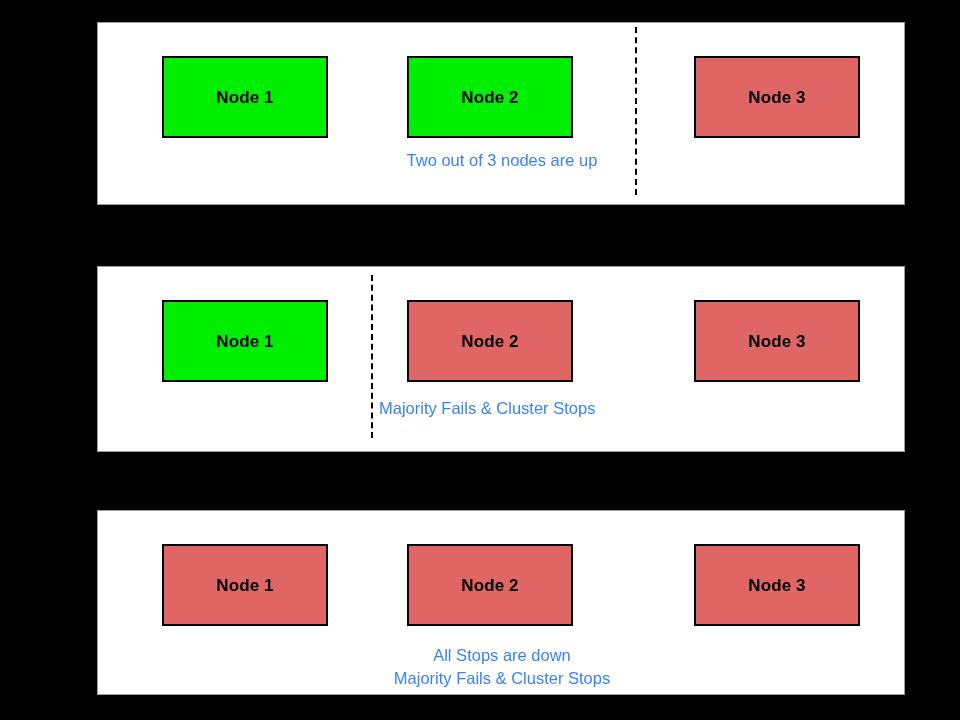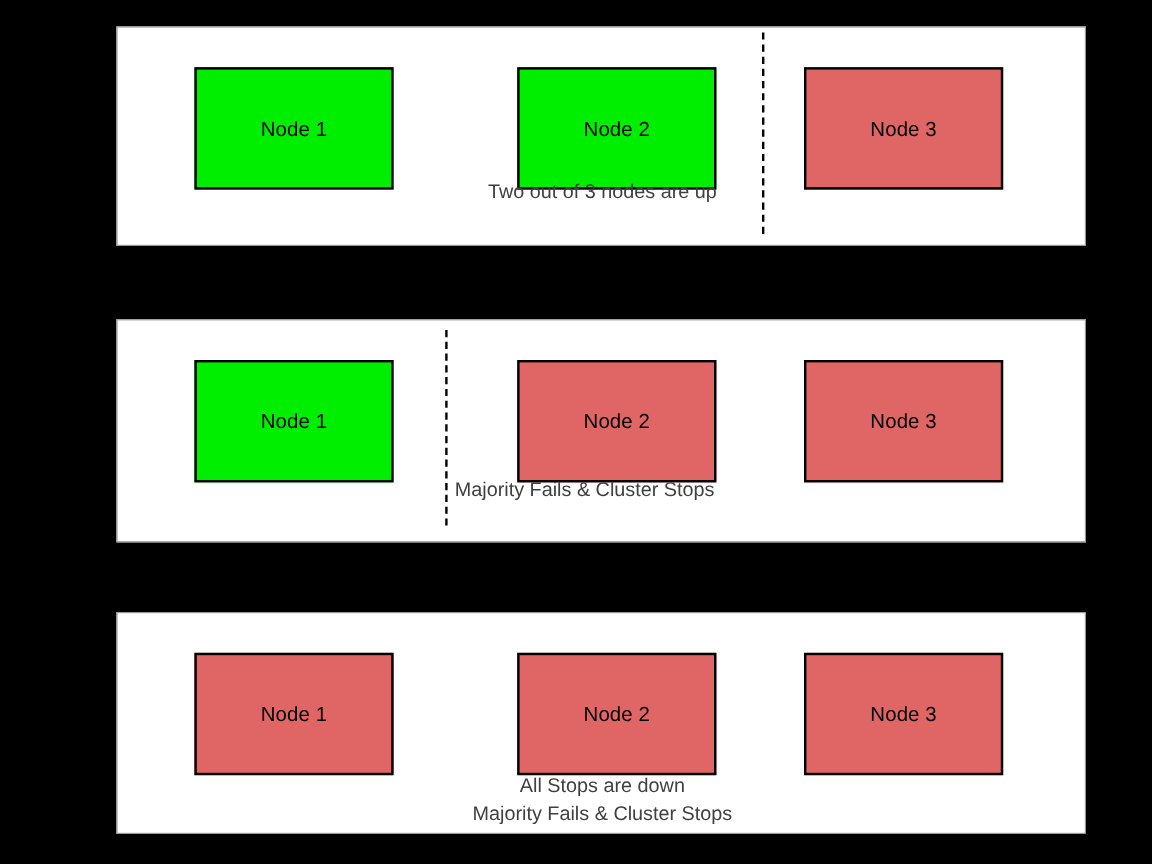--- a/index.html
+++ b/index.html
@@ -27,54 +27,55 @@
     border: 1px solid #9a9a9a;
     box-sizing: border-box;
   }
   #panel-1 { left: 97px; top: 22px;  width: 808px; height: 183px; }
   #panel-2 { left: 97px; top: 266px; width: 808px; height: 186px; }
   #panel-3 { left: 97px; top: 510px; width: 808px; height: 185px; }
 
   .node-box {
     position: absolute;
     width: 166px;
-    height: 102px;
+    height: 82px;
     border: 2px solid #000000;
     box-sizing: border-box;
     display: flex;
     align-items: center;
     justify-content: center;
+    font-weight: bold;
   }
   .node-label {
     font-size: 17px;
     color: #000000;
     line-height: 1;
     letter-spacing: 0.1px;
   }
   .node-up   { background: #00ee00; }
   .node-down { background: #e06666; }
 
   
   .slot-1 { left: 64px;  }
-  .slot-2 { left: 309px; margin-left: 24px; }
-  .slot-3 { left: 572px; }
+  .slot-2 { left: 309px; }
+  .slot-3 { left: 596px; }
   .row-y  { top: 33px; }
 
   .divider {
     position: absolute;
     width: 0;
     border-left: 2px dashed #000000;
   }
   #divider-1 { left: 537px; top: 4px;  height: 168px; }
   #divider-2 { left: 273px; top: 8px;  height: 163px; }
 
   .caption {
     position: absolute;
     font-size: 16.5px;
-    color: #404040;
+    color: #3b82f6;
     line-height: 23px;
     white-space: nowrap;
   }
   .caption .line { display: block; }
 
   #caption-1 {
     top: 126px;
     left: 0;
     width: 808px;
     text-align: center;

